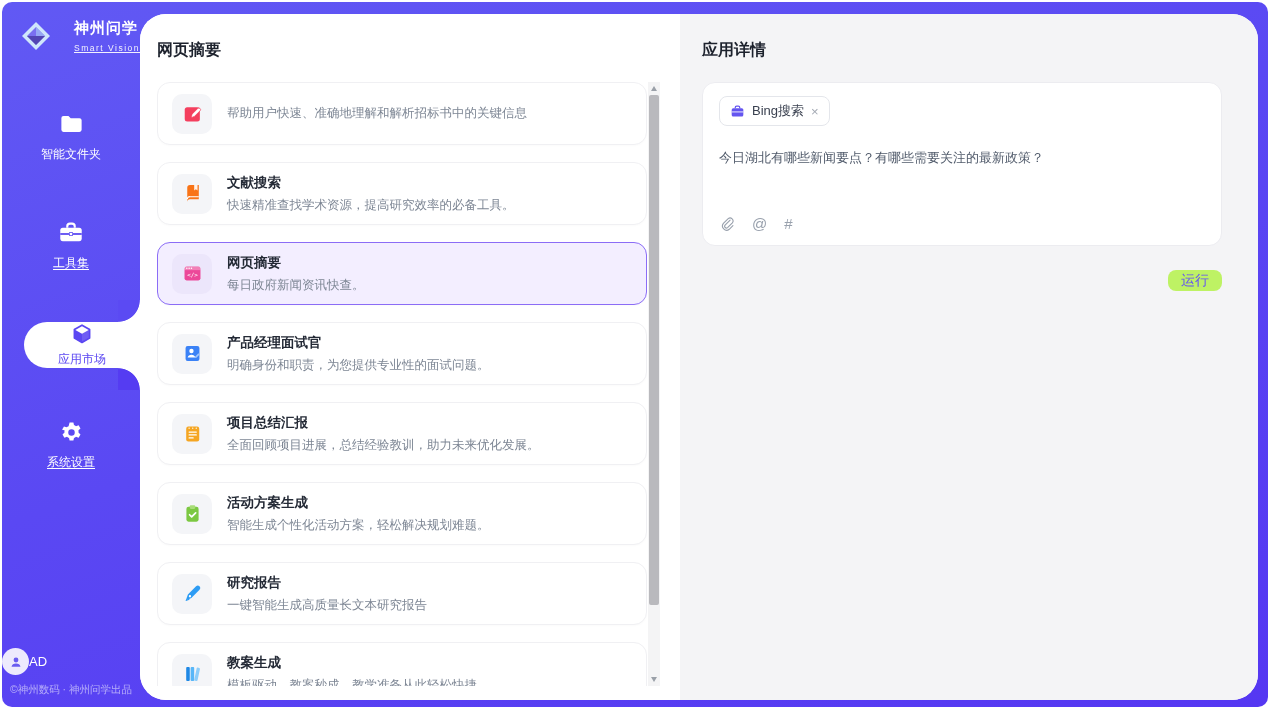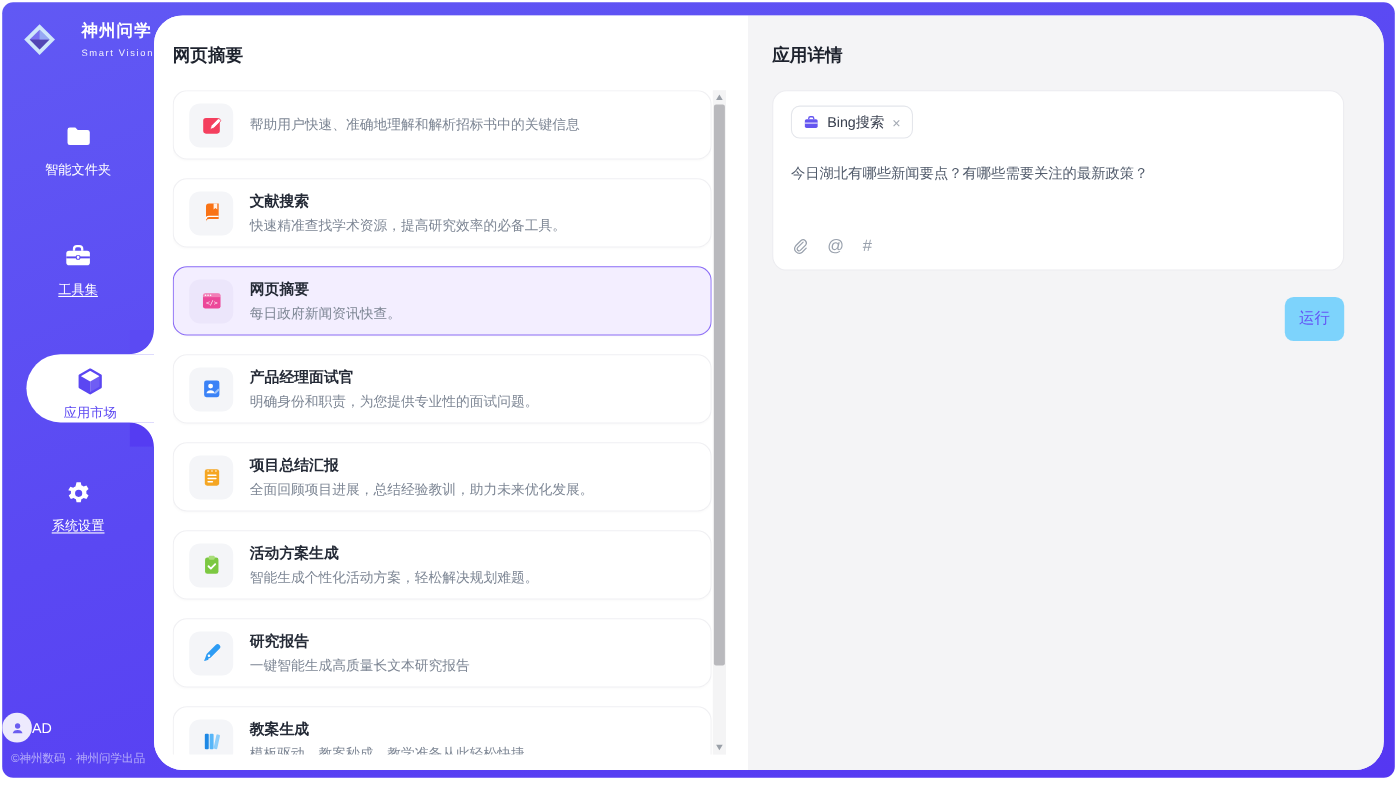--- a/index.html
+++ b/index.html
@@ -4,26 +4,26 @@
 <style>
   * { margin:0; padding:0; box-sizing:border-box; }
   html,body { width:1270px; height:714px; background:#fff; font-family:"Liberation Sans","DejaVu Sans",sans-serif; overflow:hidden; }
   .app { position:absolute; left:2px; top:2px; right:2px; bottom:7px; border-radius:10px;
          background:linear-gradient(160deg,#6159f4 0%,#5a48f3 45%,#5537f2 100%); display:flex; overflow:hidden; }
 
   
   .sidebar { width:138px; display:flex; flex-direction:column; color:#fff; position:relative; }
   .logo { display:flex; align-items:center; gap:22px; padding:12px 0 0 18px; height:56px; }
   .logo-name { font-size:15px; font-weight:bold; letter-spacing:1px; }
-  .logo-sub { font-size:8.5px; letter-spacing:1.5px; opacity:.92; margin-top:5px; }
+  .logo-sub { font-size:8.5px; letter-spacing:1.5px; opacity:.92; margin-top:5px;text-decoration:underline; }
   .nav { display:flex; flex-direction:column; margin-top:25px; }
   .nav-item { height:108px; display:flex; flex-direction:column; align-items:center; justify-content:center; gap:8px; cursor:pointer; }
   .nav-label { font-size:12px; }
   .u { text-decoration:underline; text-underline-offset:2px; }
-  .nav-active { position:relative; height:62px; margin:23px 0 23px 22px; background:#fff; border-radius:31px 0 0 31px;
+  .nav-active { position:relative; height:46px; margin:23px 0 23px 22px; background:#fff; border-radius:31px 0 0 31px;
                 display:flex; flex-direction:column; align-items:center; justify-content:flex-end; gap:5px; cursor:pointer; }
   .nav-active .nav-label { color:#5b47f2; }
   .nav-active::before { content:""; position:absolute; right:0; top:-22px; width:22px; height:22px;
                         background:radial-gradient(circle at 0 0,#5b4af3 21.4px,#fff 22.2px); }
   .nav-active::after  { content:""; position:absolute; right:0; bottom:-22px; width:22px; height:22px;
                         background:radial-gradient(circle at 0 100%,#553cf2 21.4px,#fff 22.2px); }
   .sb-spacer { flex:1; }
   .user-row { display:flex; align-items:center; justify-content:flex-start; margin-bottom:8px; cursor:pointer; }
   .avatar { width:27px; height:27px; border-radius:50%; background:#edeafd; display:flex; align-items:center; justify-content:center; }
   .user-name { font-size:13px; }
@@ -56,21 +56,21 @@
   .detail-panel { flex:1; background:#f4f4f6; padding:26px 36px 0 22px; }
   .detail-panel .panel-title { margin-bottom:21px; }
   .prompt-card { width:520px; height:164px; background:#fff; border:1px solid #ececf0; border-radius:13px; padding:13px 16px; position:relative; }
   .tag { display:inline-flex; align-items:center; gap:7px; height:30px; padding:0 10px; border:1px solid #e4e6eb; border-radius:8px; background:#fff; cursor:pointer; }
   .tag-label { font-size:13px; color:#3a4150; }
   .tag-close { font-size:13px; color:#a3a9b3; cursor:pointer; line-height:1; }
   .query { margin-top:23px; font-size:13px; color:#515b6b; cursor:text; }
   .tools { position:absolute; left:16px; bottom:13px; display:flex; align-items:center; gap:17px; }
   .tool-glyph { font-size:15px; color:#99a1ad; cursor:pointer; }
   .run-row { width:520px; display:flex; justify-content:flex-end; margin-top:24px; }
-  .run-btn { min-width:51px; height:40px; padding:0 13px; border:none; border-radius:8px; background:#7dd3fc; color:#6453f5; font-size:14px;
+  .run-btn { min-width:51px; height:21px; padding:0 13px; border:none; border-radius:8px; background:#bef264; color:#6453f5; font-size:14px;
              font-family:inherit; cursor:pointer; }
 </style>
 </head>
 <body>
 
 <div class="app">
 
   <aside class="sidebar">
     <div class="logo">
       <svg width="32" height="32" viewBox="0 0 32 32">

